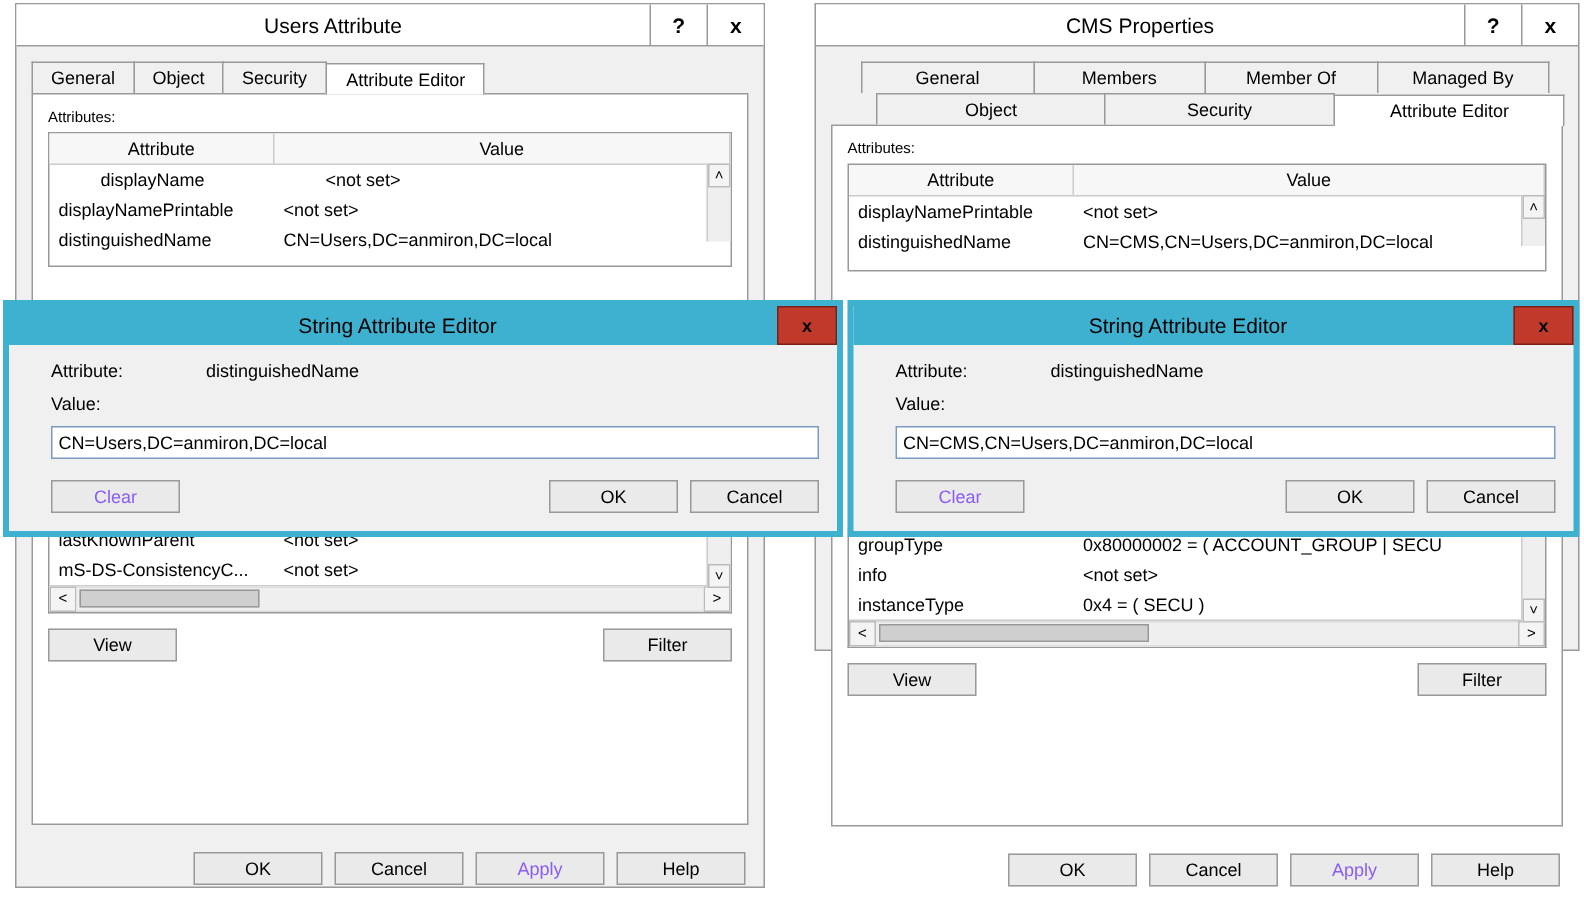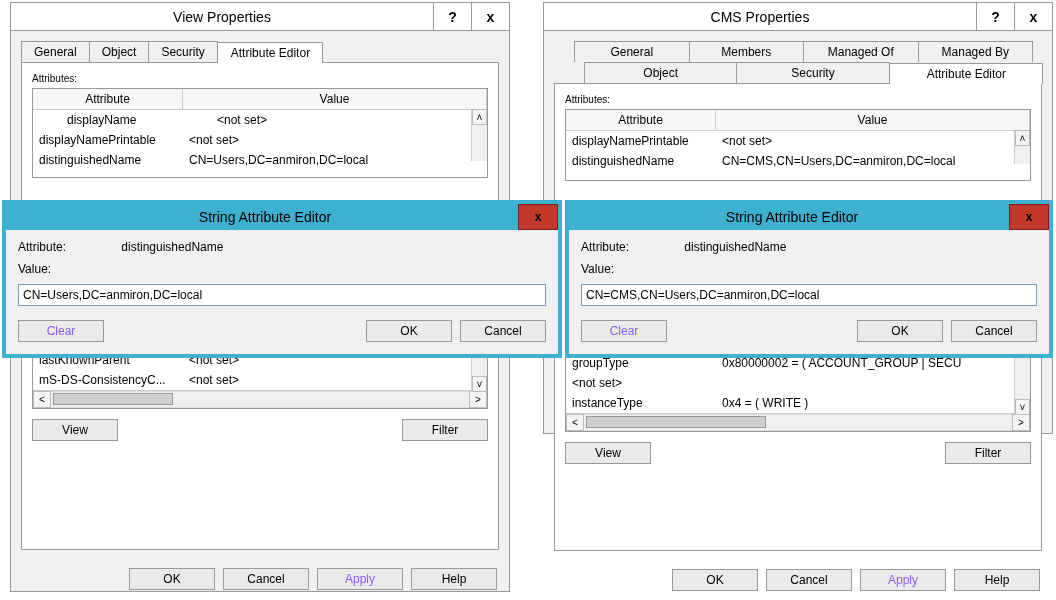--- a/index.html
+++ b/index.html
@@ -190,21 +190,21 @@
     width: 40px;
     height: 26px;
     background: #c0392b;
     color: #000;
     font-weight: bold;
     display: flex;
     align-items: center;
     justify-content: center;
     border: 1px solid #7a2018;
   }
-  .modal .m-body { padding: 10px 12px 12px 12px; }
+  .modal .m-body { padding: 10px 12px 12px 28px; }
   .modal .lab { margin-bottom: 8px; }
   .modal .lab span { display: inline-block; }
   .modal input[type=text] {
     width: 100%;
     border: 1px solid #7a9ac0;
     padding: 3px 4px;
     font-family: inherit;
     font-size: 12px;
     outline: none;
   }
@@ -212,21 +212,21 @@
     display: flex;
     margin-top: 14px;
   }
   .modal .mbtns .left { flex: 1; }
 </style>
 </head>
 <body>
 
 <div class="win" style="left:10px; top:2px; width:500px; height:590px;">
   <div class="titlebar">
-    <div class="title">View Properties</div>
+    <div class="title">Users Attribute</div>
     <div class="btns">
       <div class="tb-btn">?</div>
       <div class="tb-btn">x</div>
     </div>
   </div>
   <div class="client">
     <div class="tabs">
       <div class="tab">General</div>
       <div class="tab">Object</div>
       <div class="tab">Security</div>
@@ -303,21 +303,21 @@
     <div class="title">CMS Properties</div>
     <div class="btns">
       <div class="tb-btn">?</div>
       <div class="tb-btn">x</div>
     </div>
   </div>
   <div class="client">
     <div class="tabs tab-row2" style="margin-left:20px; margin-right:10px;">
       <div class="tab">General</div>
       <div class="tab">Members</div>
-      <div class="tab">Managed Of</div>
+      <div class="tab">Member Of</div>
       <div class="tab">Managed By</div>
     </div>
     <div class="tabs tab-row2" style="margin-left:30px;">
       <div class="tab">Object</div>
       <div class="tab">Security</div>
       <div class="tab active">Attribute Editor</div>
     </div>
     <div class="pane" style="height:468px;">
       <div class="label">Attributes:</div>
 
@@ -343,25 +343,26 @@
 
       <div style="height:172px;"></div>
 
       <div class="grid" style="border-top:none;">
         <div class="grid-body" id="right-rows-bottom">
             <div class="row">
               <div class="cell" style="width: 150px;">groupType</div>
               <div class="cell" style="flex: 1 1 0%;">0x80000002 = ( ACCOUNT_GROUP | SECU</div>
             </div>
             <div class="row">
+              <div class="cell" style="width: 150px;">info</div>
               <div class="cell" style="flex: 1 1 0%;">&lt;not set&gt;</div>
             </div>
             <div class="row">
               <div class="cell" style="width: 150px;">instanceType</div>
-              <div class="cell" style="flex: 1 1 0%;">0x4 = ( WRITE )</div>
+              <div class="cell" style="flex: 1 1 0%;">0x4 = ( SECU )</div>
             </div>
           </div>
         <div class="hscroll">
           <div class="ha">&lt;</div>
           <div class="track">
               <div class="thumb" style="width:180px;"></div>
             </div>
           <div class="ha">&gt;</div>
         </div>
         <div class="vscroll" style="top:0;">

